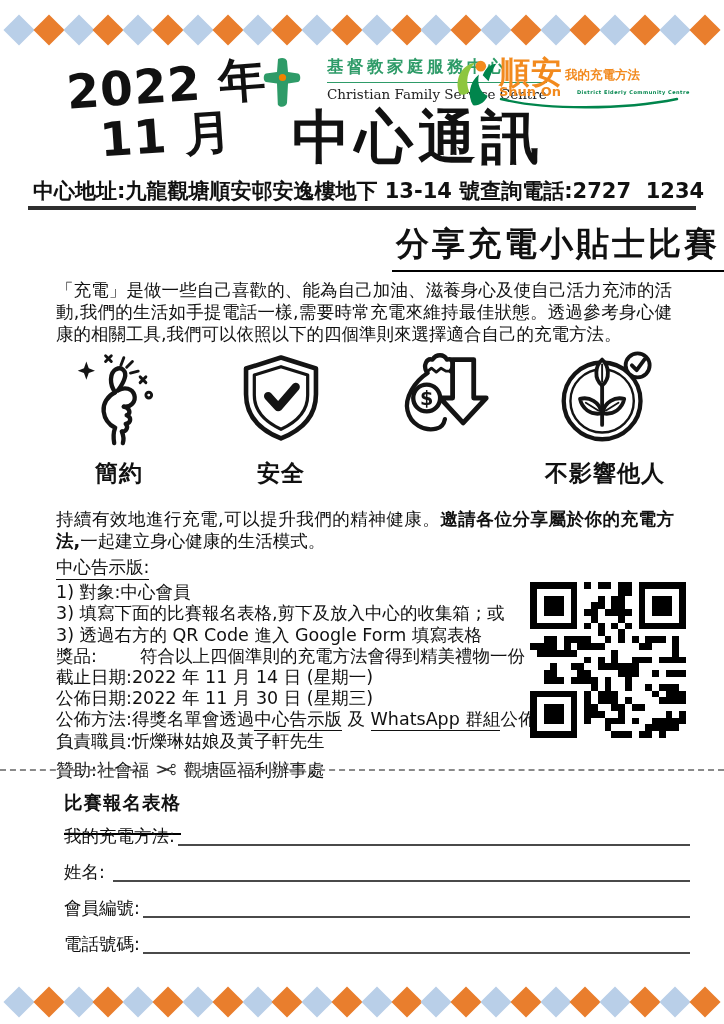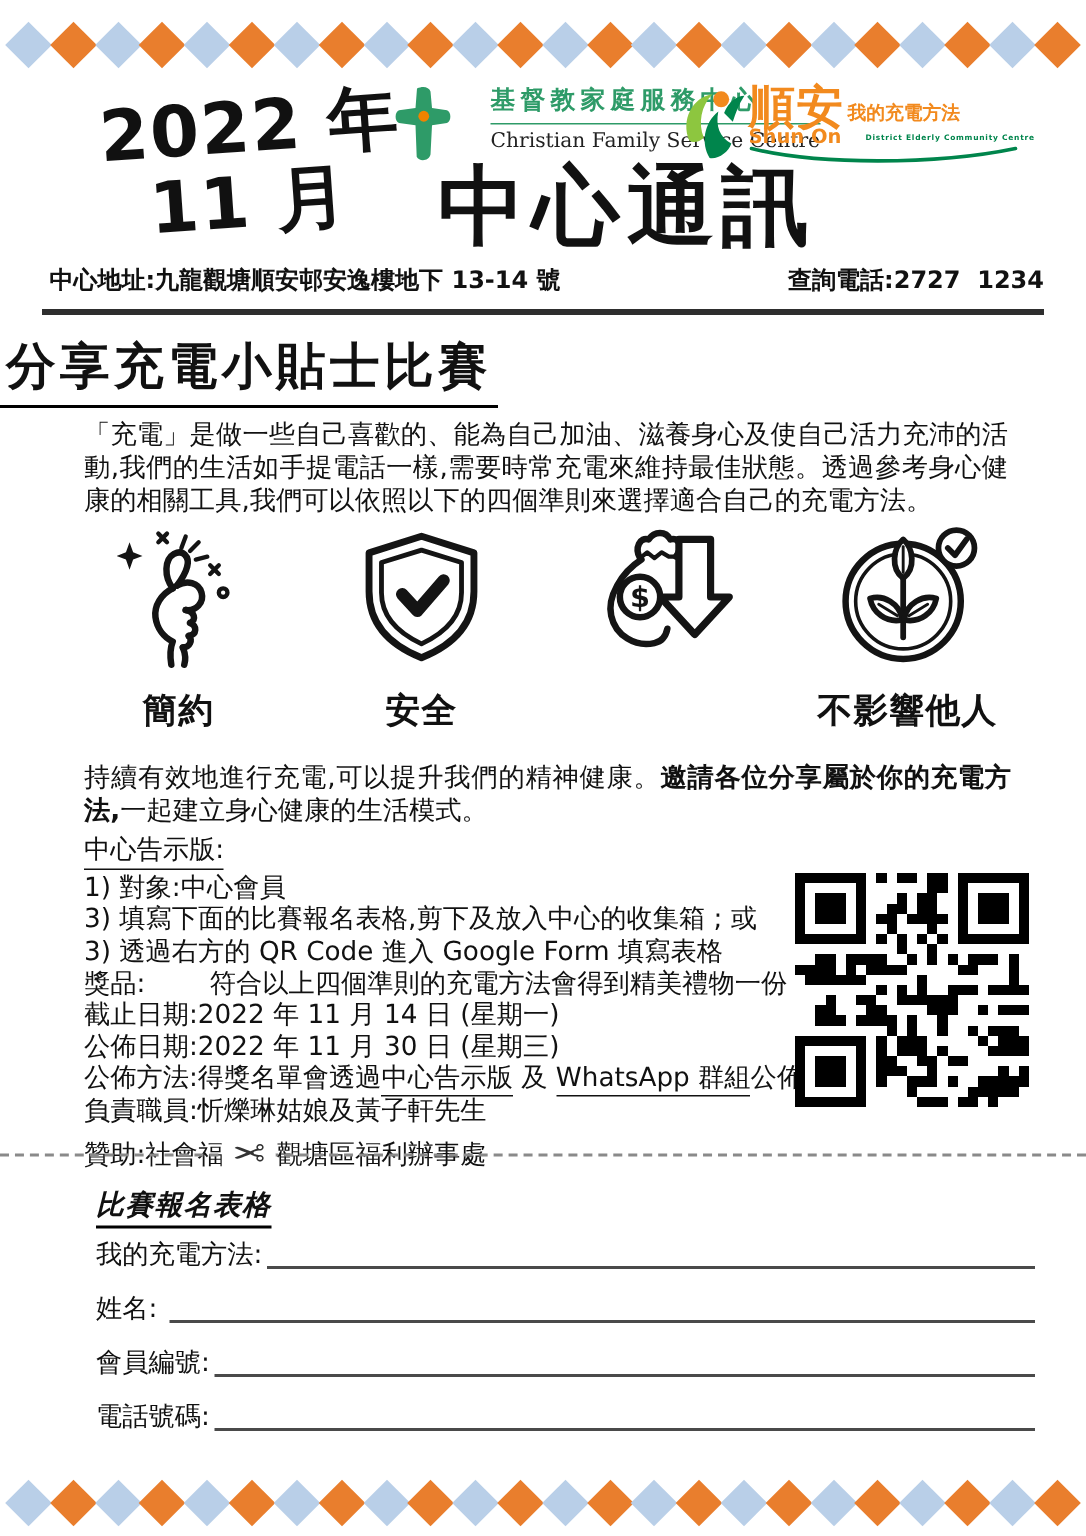--- a/index.html
+++ b/index.html
@@ -38,27 +38,27 @@
   .so-sub { font-size:12.5px; font-weight:800; color:#F28A1E; margin-left:2px; margin-bottom:3px; white-space:nowrap; }
   .so-line2 { display:flex; align-items:center; gap:16px; margin-top:-3px; }
   .so-en { font-size:13px; font-weight:900; color:#F28A1E; white-space:nowrap; }
   .so-en-sub { font-size:5px; font-weight:700; color:#00854C; letter-spacing:0.5px; white-space:nowrap; }
 
   .newsletter-title { position:absolute; left:292px; top:99px;
     font-size:58px; font-weight:900; letter-spacing:5px; white-space:nowrap; }
 
   .address-row { position:absolute; left:33px; right:28px; top:177px;
     display:flex; justify-content:space-between;
-    font-size:16px; font-weight:800; }
+    font-size:21px; font-weight:800; }
   .address-row span { white-space:pre; }
   .header-rule { position:absolute; left:28px; right:28px; top:206px;
     border-top:4px solid #2e2e2e; }
 
   
-  .contest-title-wrap { position:absolute; left:0; right:0; top:222px; text-align:left; }
+  .contest-title-wrap { position:absolute; left:0; right:0; top:222px; text-align:right; }
   .contest-title { display:inline-block; font-size:33px; font-weight:900; letter-spacing:3px;
     padding:0 4px 3px 4px; border-bottom:2.5px solid #000; }
 
   .intro { position:absolute; left:56px; right:52px; top:280px;
     font-size:17.5px; line-height:21.8px; text-align:justify; }
 
   .criteria { position:absolute; left:38px; right:38px; top:350px; display:flex; }
   .crit { flex:1; text-align:center; }
   .crit .icon-box { height:96px; display:flex; justify-content:center; align-items:center; }
   .crit .crit-label { display:block; margin-top:12px; font-size:23px; font-weight:800; letter-spacing:1px; }
@@ -77,21 +77,21 @@
 
   .qr { position:absolute; left:530px; top:582px; width:156px; height:156px; }
 
   
   .cutline { position:absolute; left:0; right:0; top:769px; border-top:2px dashed #8a8a8a; }
   .scissors { position:absolute; left:148px; top:-15px; font-size:26px; color:#333;
     background:#fff; padding:0 7px; transform:scaleX(-1); display:inline-block; line-height:28px; }
 
   .form-title-wrap { position:absolute; left:64px; top:790px; }
   .form-title { display:inline-block; font-size:18.5px; font-weight:900; letter-spacing:1px;
-    padding-bottom:2px; border-bottom:2px solid #000;font-style:italic; }
+    padding-bottom:18px; border-bottom:2px solid #000; }
   .field { position:absolute; left:64px; right:34px; display:flex; align-items:flex-end;
     font-size:17.5px; }
   .field-label { white-space:pre; flex:0 0 auto; }
   .field-line { flex:1 1 auto; border-bottom:2px solid #4a4a4a; margin-bottom:2px; margin-left:3px; }
   .f1 { top:824px; } .f2 { top:860px; } .f3 { top:896px; } .f4 { top:932px; }
 
   svg.lineart { stroke:#141414; fill:none; stroke-linecap:round; stroke-linejoin:round; }
 </style>
 </head>
 <body>

